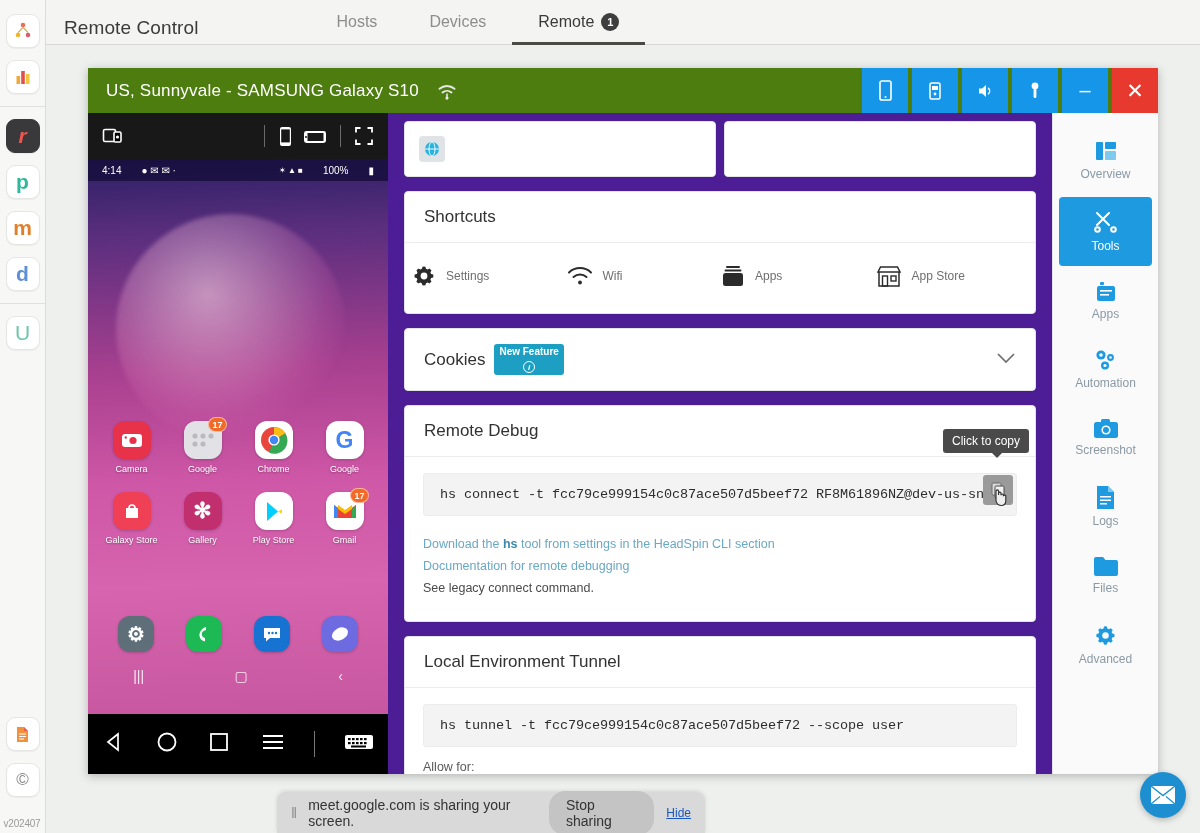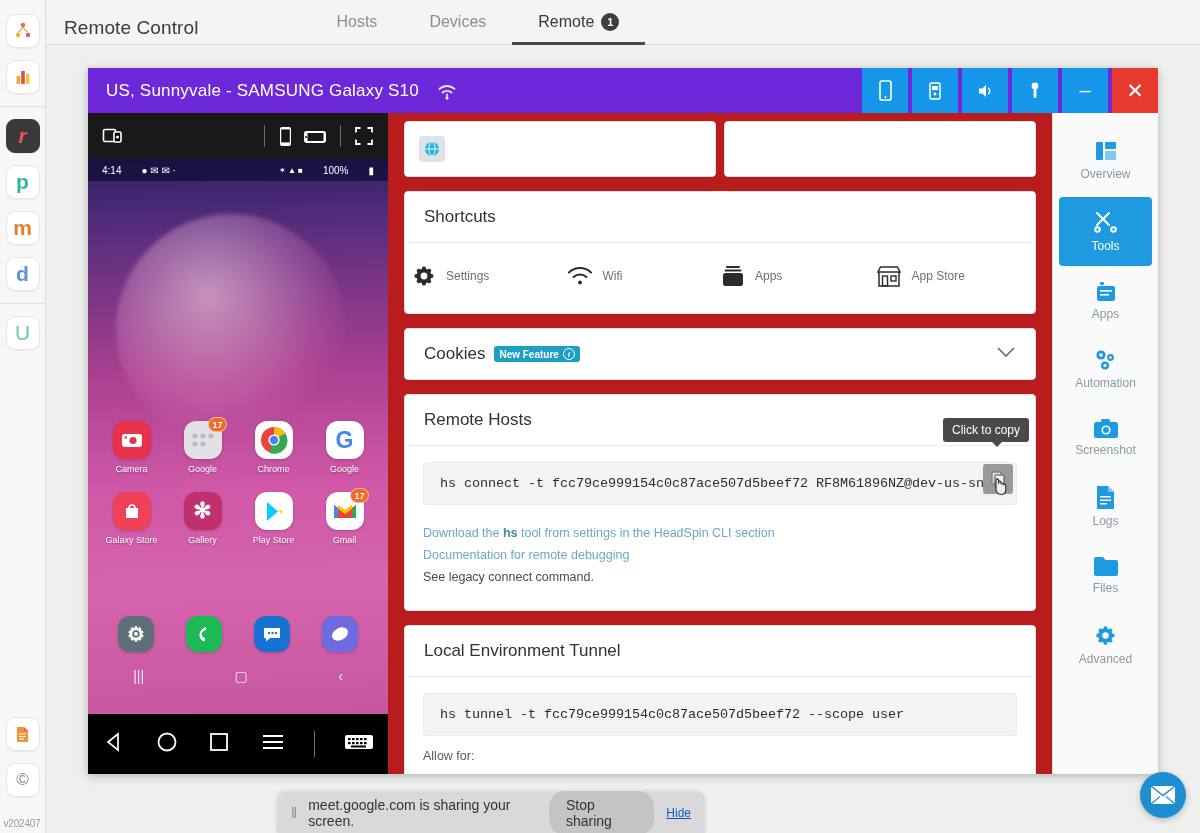--- a/index.html
+++ b/index.html
@@ -55,21 +55,21 @@
     width: 18px; height: 18px; border-radius: 50%;
     background: #3e3e3e; color: #fff; font-size: 11px; font-weight: bold;
   }
 
   
   #device-window {
     position: absolute; left: 88px; top: 68px; width: 1070px; height: 706px;
     background: #fff; box-shadow: 0 2px 9px rgba(0,0,0,.25);
   }
   #win-titlebar {
-    height: 45px; background: #6d28d9; display: flex; align-items: center;
+    height: 45px; background: #4d7c0f; display: flex; align-items: center;
     padding-left: 18px; color: #fff;
   }
   #win-name { font-size: 17px; letter-spacing: .2px; }
   #win-wifi { margin-left: 16px; display: flex; align-items: center; }
   #win-actions { margin-left: auto; display: flex; height: 45px; align-items: stretch; }
   .win-btn {
     width: 46px; display: flex; align-items: center; justify-content: center;
     background: #1596e8; margin-left: 4px; color: #fff;
   }
   .win-btn.min { background: #1596e8; font-size: 20px; }
@@ -130,37 +130,38 @@
     opacity: .85;
   }
   #phone-navbar {
     height: 60px; background: #000; display: flex; align-items: center;
     justify-content: space-around; color: #fff;
   }
   .navbar-div { width: 1px; height: 26px; background: #777; }
 
   
   #content-pane {
-    flex: 1; background: #b91c1c; overflow: hidden;
+    flex: 1; background: #4c1d95; overflow: hidden;
     padding: 0 16px; position: relative;
   }
   .card {
     background: #fff; border: 1px solid #e3e3e3; border-radius: 4px;
     box-shadow: 0 1px 2px rgba(0,0,0,.06); margin-bottom: 14px;
   }
   .card-head {
     padding: 15px 19px; font-size: 17px; color: #323232;
     border-bottom: 1px solid #ececec; display: flex; align-items: center; gap: 9px;
   }
   .card-head.noborder { border-bottom: none; }
   .chev { margin-left: auto; color: #6e6e6e; font-size: 13px; }
   .badge-new {
     background: #1d9fc4; color: #fff; font-size: 10px; border-radius: 3px;
     padding: 2px 5px; display: inline-flex; align-items: center; gap: 4px;
     font-weight: bold;
+    flex-direction: column;
   }
   .badge-info {
     display: inline-flex; align-items: center; justify-content: center;
     width: 12px; height: 12px; border: 1px solid #fff; border-radius: 50%;
     font-size: 8px; font-style: italic; font-weight: bold;
   }
 
   #top-cards { display: flex; gap: 8px; padding-top: 8px; }
   .top-card {
     flex: 1; background: #fff; border: 1px solid #e3e3e3; border-radius: 4px;
@@ -631,21 +632,21 @@
             </span>
             <span class="chev">
               <svg width="20" height="13" viewBox="0 0 20 13">
                   <path d="M2 2l8 8 8-8" stroke="#6e6e6e" stroke-width="1.7" fill="none"></path>
                 </svg>
             </span>
           </div>
         </div>
 
         <div class="card">
-          <div class="card-head">Remote Hosts</div>
+          <div class="card-head">Remote Debug</div>
           <div class="code-wrap">
             <div class="tooltip">Click to copy</div>
             <div class="code-box">hs connect -t fcc79ce999154c0c87ace507d5beef72 RF8M61896NZ@dev-us-sny-0.headspin.io</div>
             <div class="copy-btn">
               <svg width="15" height="17" viewBox="0 0 15 17">
                   <rect x="1" y="1" width="9" height="12" rx="1.3" fill="#d8d8d8" stroke="#6a6a6a" stroke-width="1"></rect>
                   <rect x="4" y="4" width="9" height="12" rx="1.3" fill="#f0f0f0" stroke="#4a4a4a" stroke-width="1"></rect>
                 </svg>
               <svg style="position:absolute;left:10px;top:13px;" width="17" height="19" viewBox="0 0 17 19">
                 <path d="M3 7V3.2a1.3 1.3 0 012.6 0V7V5.3a1.2 1.2 0 012.4 0V7.2a1.2 1.2 0 012.4 0V8.3a1.2 1.2 0 012.4 0v4.2c0 3-2 5-4.6 5H8C5 17.5 3 15 3 12.2z" fill="#ededed" stroke="#2b2b2b" stroke-width="1.1"></path>

